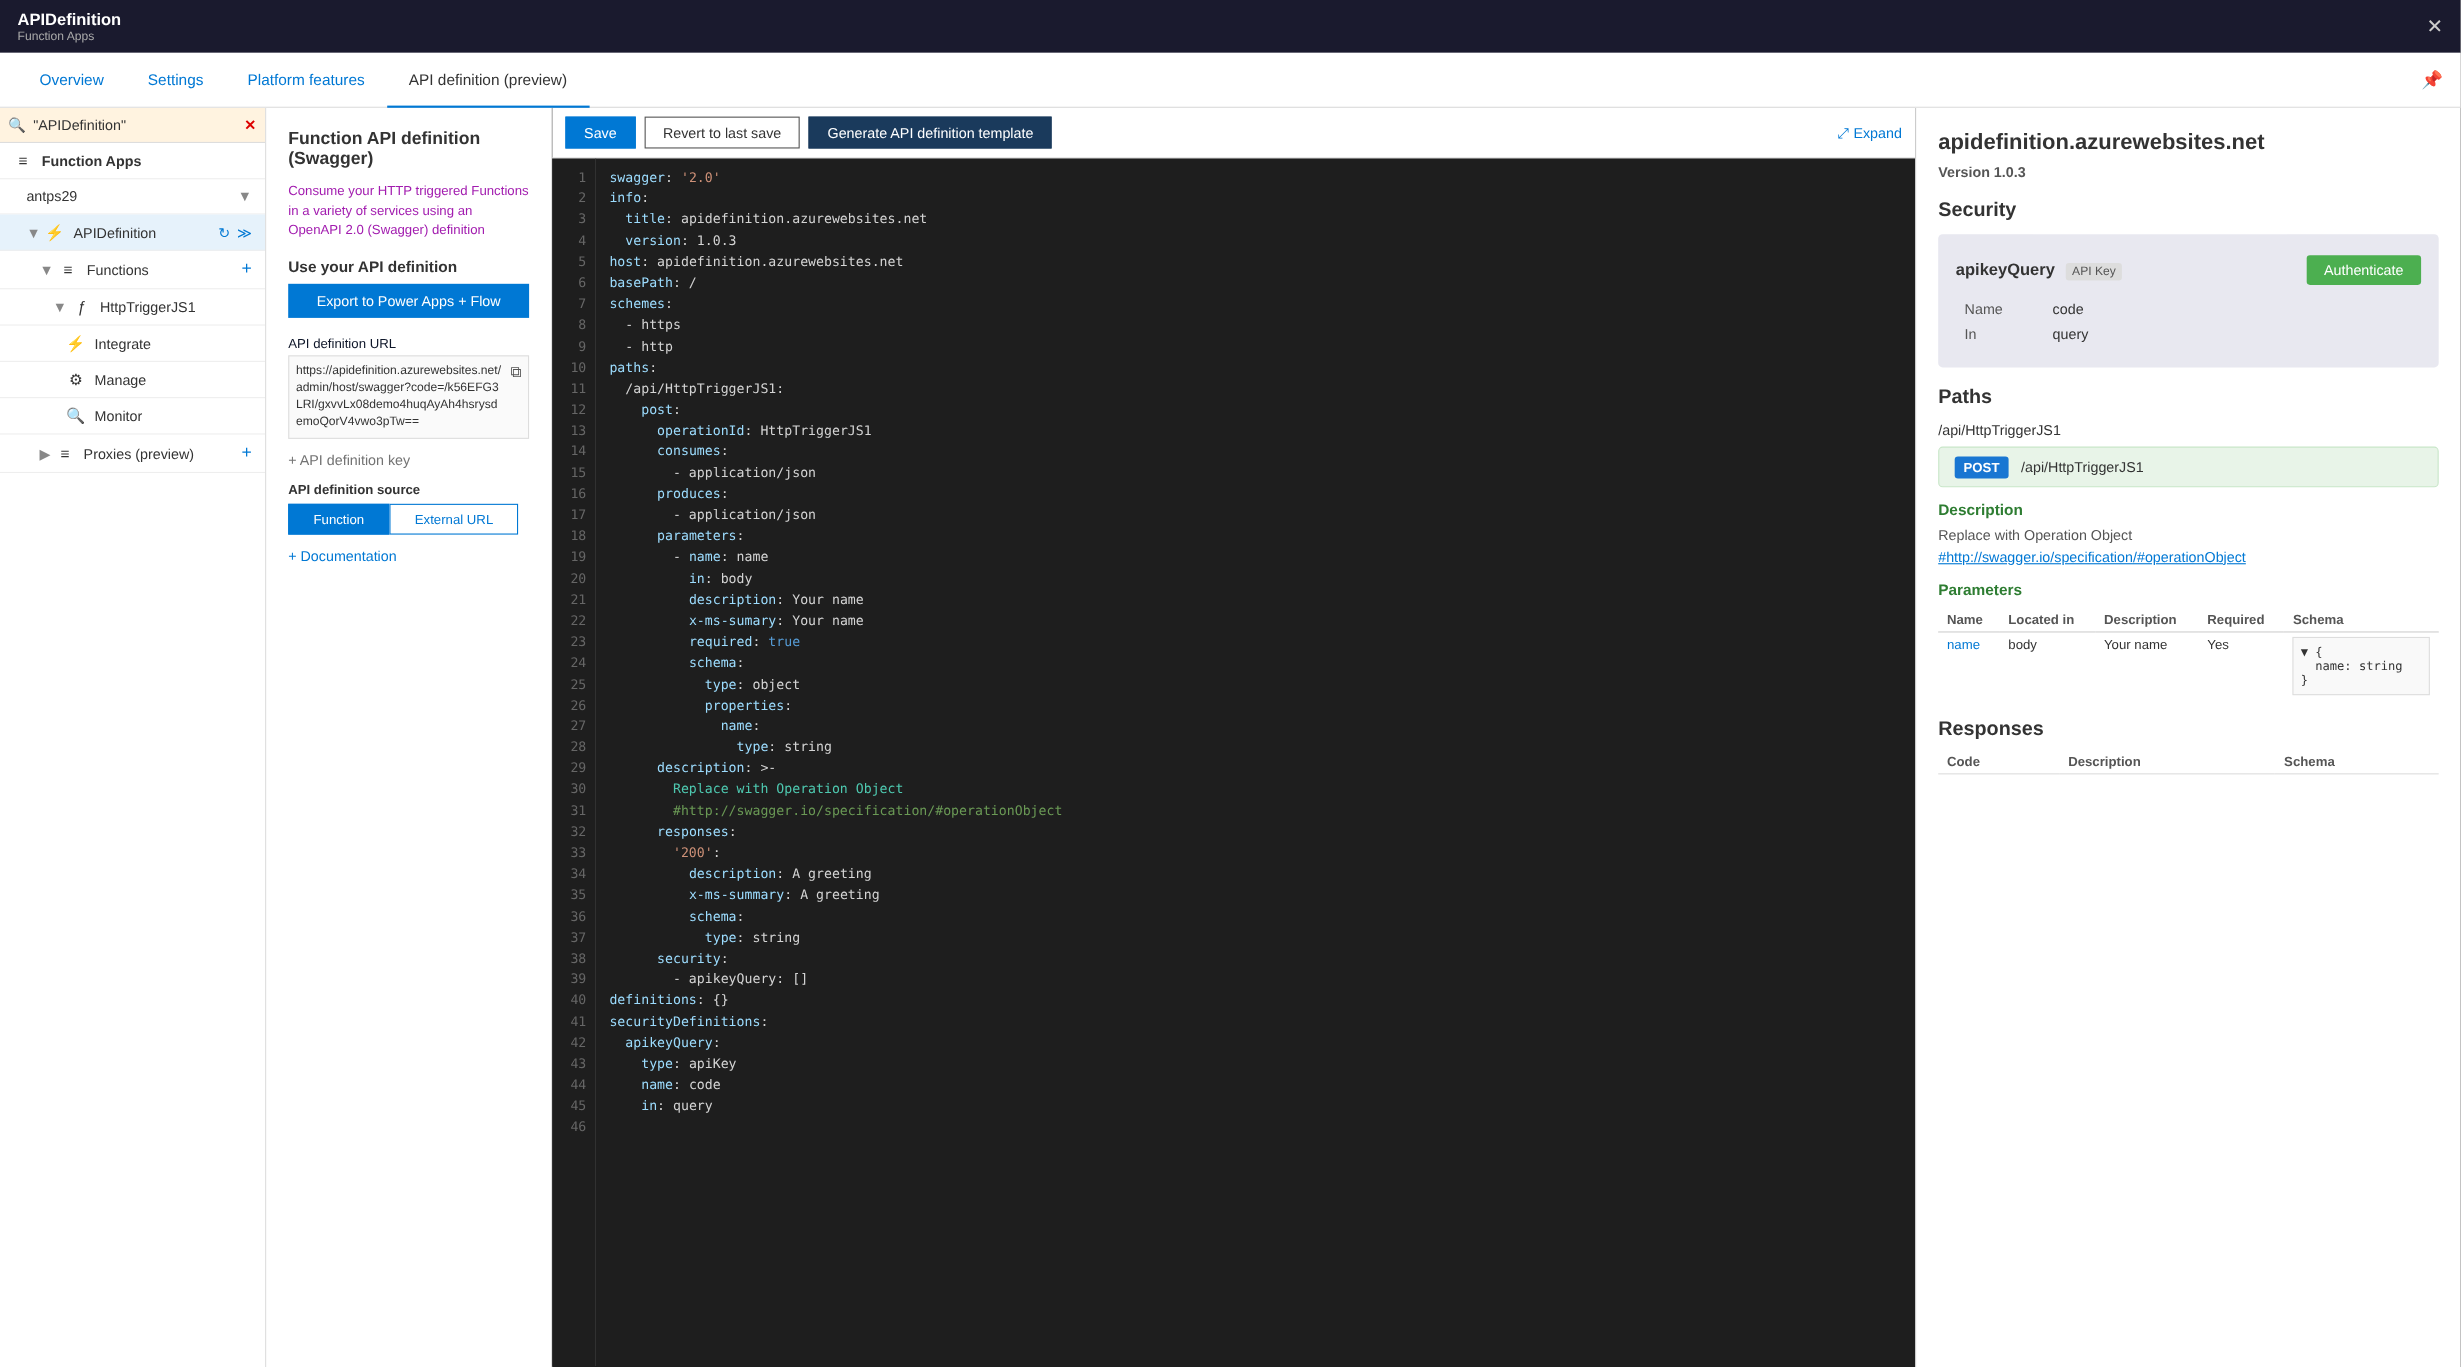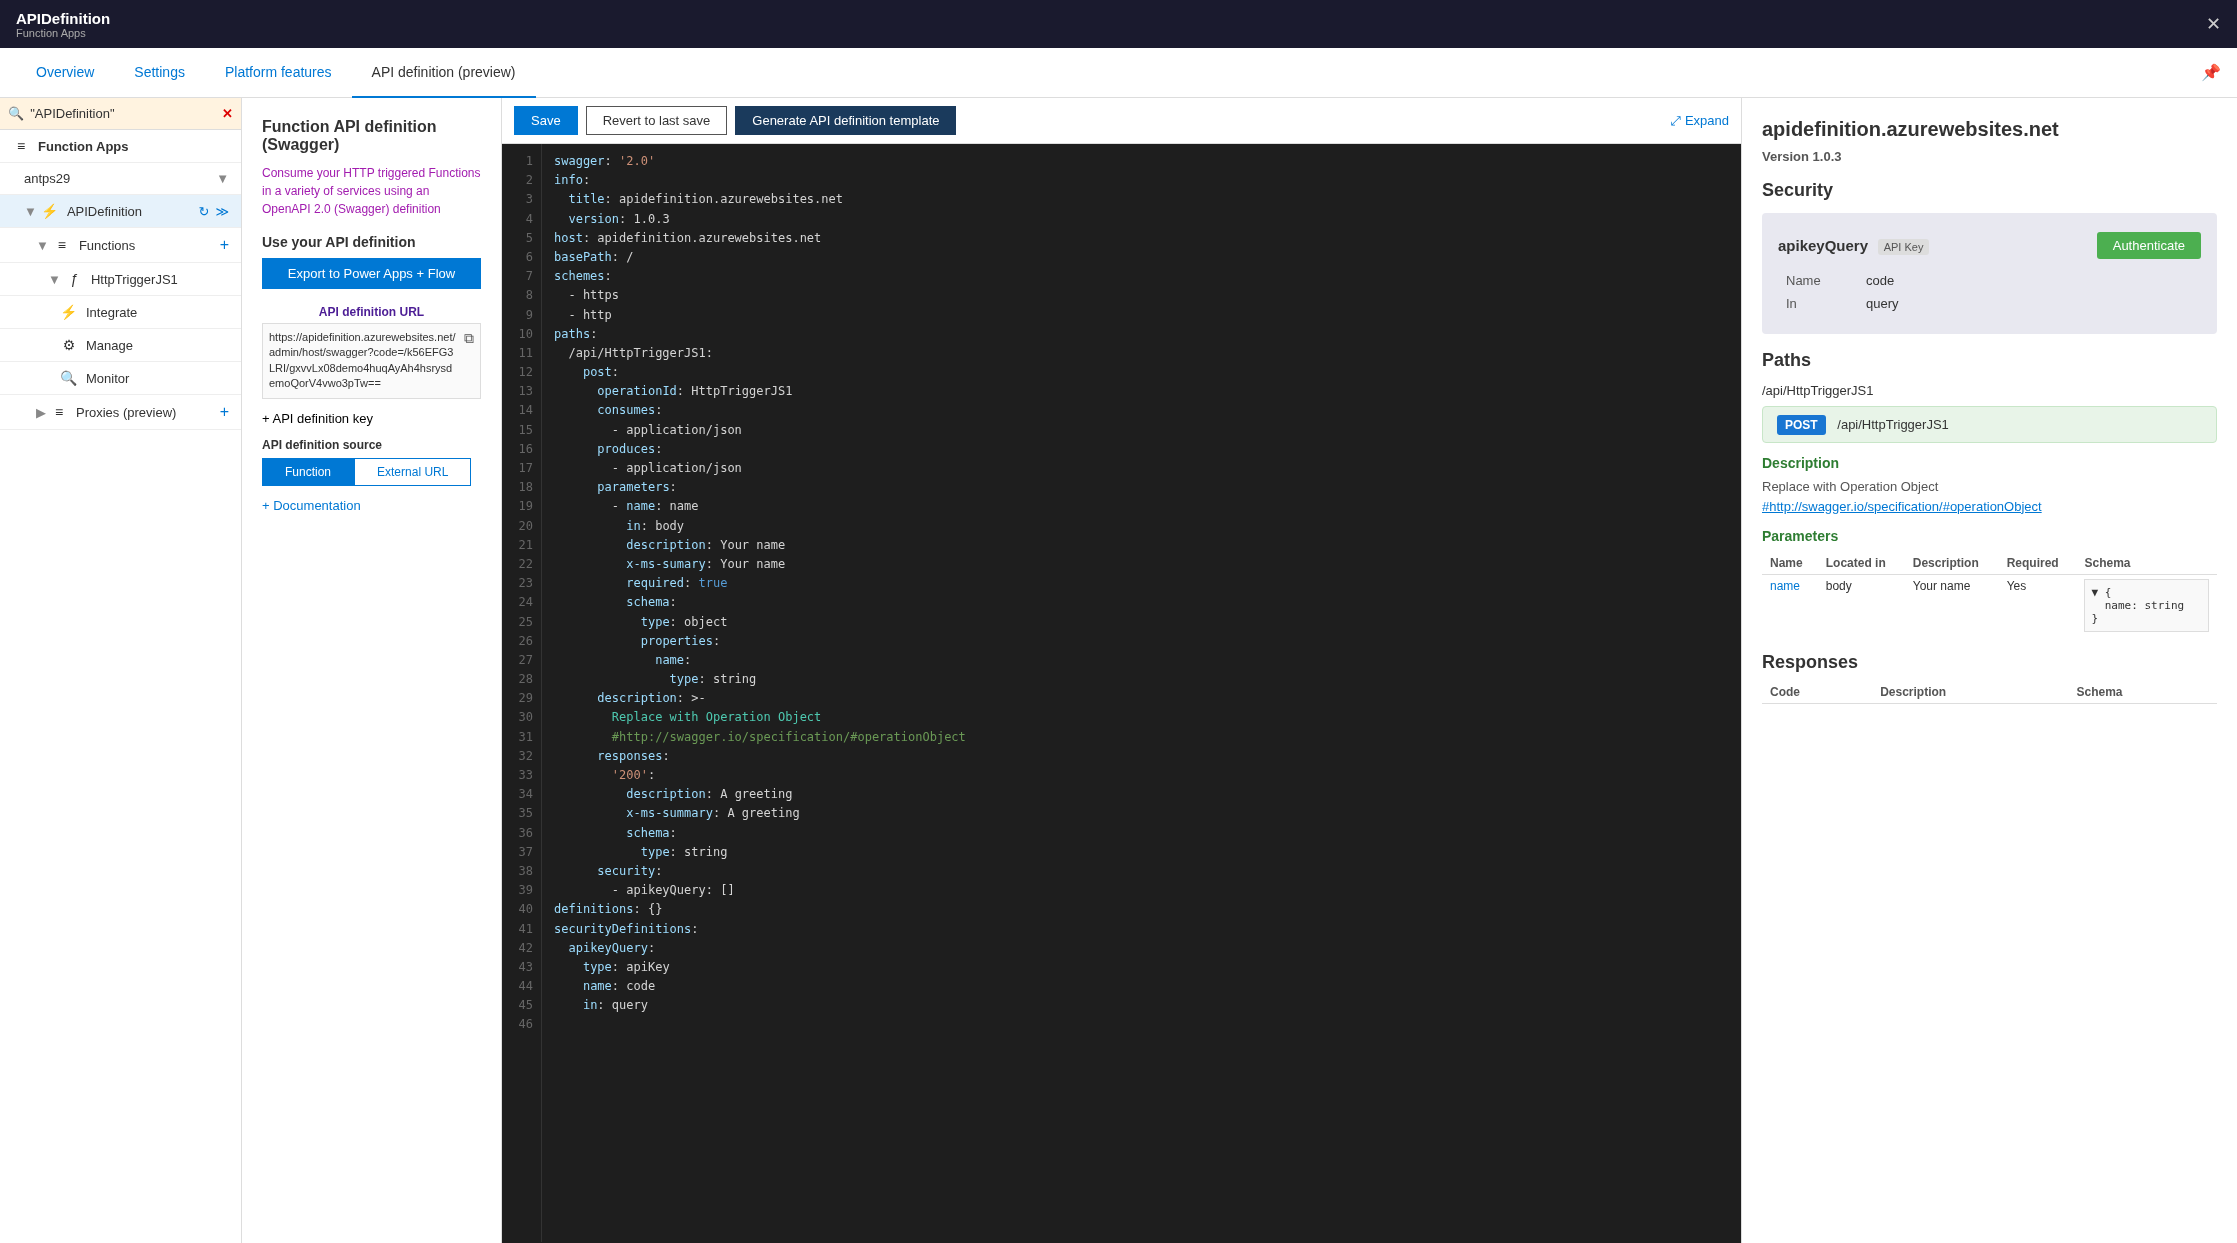--- a/index.html
+++ b/index.html
@@ -120,34 +120,34 @@
       color: #fff;
       border: none;
       padding: 8px 16px;
       font-size: 13px;
       cursor: pointer;
       width: 100%;
       text-align: center;
       margin-bottom: 16px;
     }
 
-    .api-url-label { font-size: 12px; font-weight: 700; color: #4c1d95; margin-bottom: 4px; text-align: center; }
+    .api-url-label { font-size: 12px; font-weight: 400; color: #0f172a; margin-bottom: 4px; }
     .api-url-box {
       display: flex;
       align-items: flex-start;
       border: 1px solid #ddd;
       padding: 6px;
       background: #fafafa;
       margin-bottom: 12px;
     }
     .api-url-text { font-size: 11px; color: #333; flex: 1; word-break: break-all; line-height: 1.4; }
     .copy-btn { cursor: pointer; color: #555; font-size: 14px; margin-left: 6px; }
 
     .api-def-key {
-      color: #000000;
+      color: #737373;
       font-size: 13px;
       cursor: pointer;
       margin-bottom: 12px;
       display: flex;
       align-items: center;
       gap: 4px;
     }
     .api-def-source-label { font-size: 12px; font-weight: 600; color: #333; margin-bottom: 6px; }
     .source-toggle { display: flex; gap: 0; margin-bottom: 12px; }
     .source-btn {

